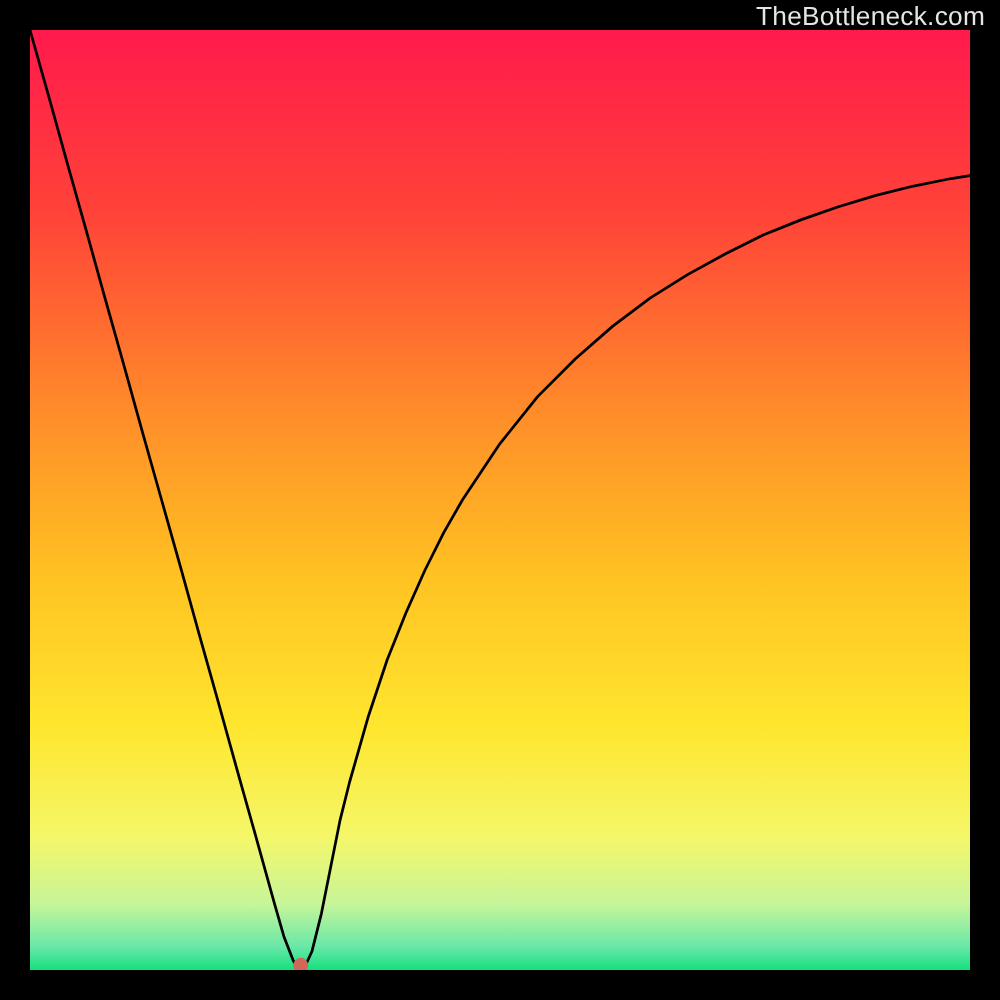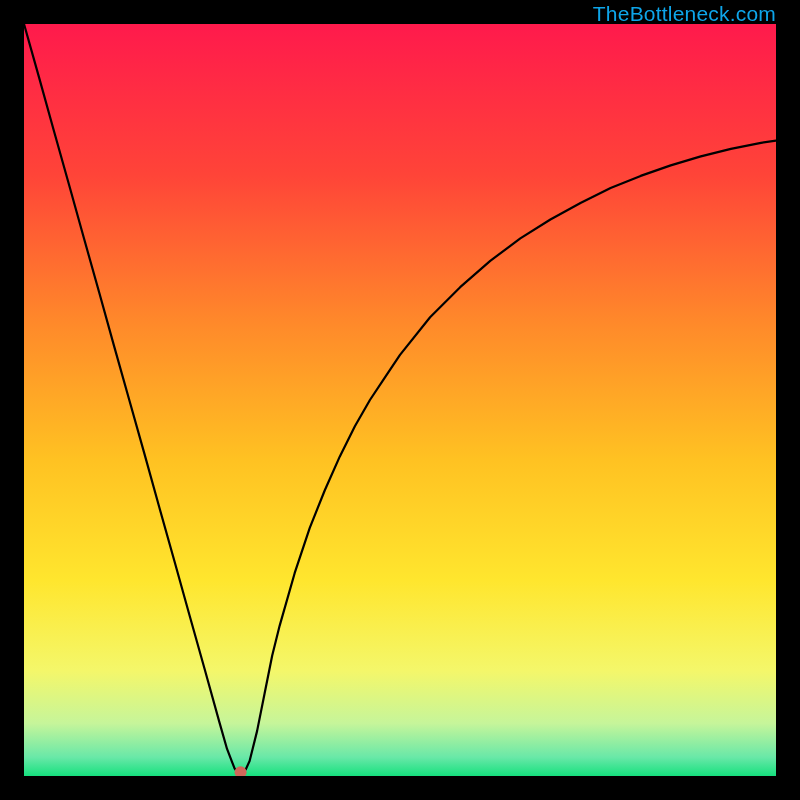--- a/index.html
+++ b/index.html
@@ -22,25 +22,25 @@
   .plot {
     position: absolute;
     left: 0;
     top: 0;
     width: 752px;
     height: 752px;
     display: block;
   }
   .watermark {
     position: absolute;
-    right: 24px;
+    right: 12px;
     top: 2px;
     font-size: 21px;
     font-weight: 500;
-    color: #0ea5e9;
+    color: #e5e5e5;
     letter-spacing: 0.2px;
   }
 </style>
 </head>
 <body>
 
 <div class="frame">
   <svg class="plot" viewBox="0 0 752 752" preserveAspectRatio="none">
     <defs>
       <linearGradient id="bg-grad" x1="0" y1="0" x2="0" y2="1">

